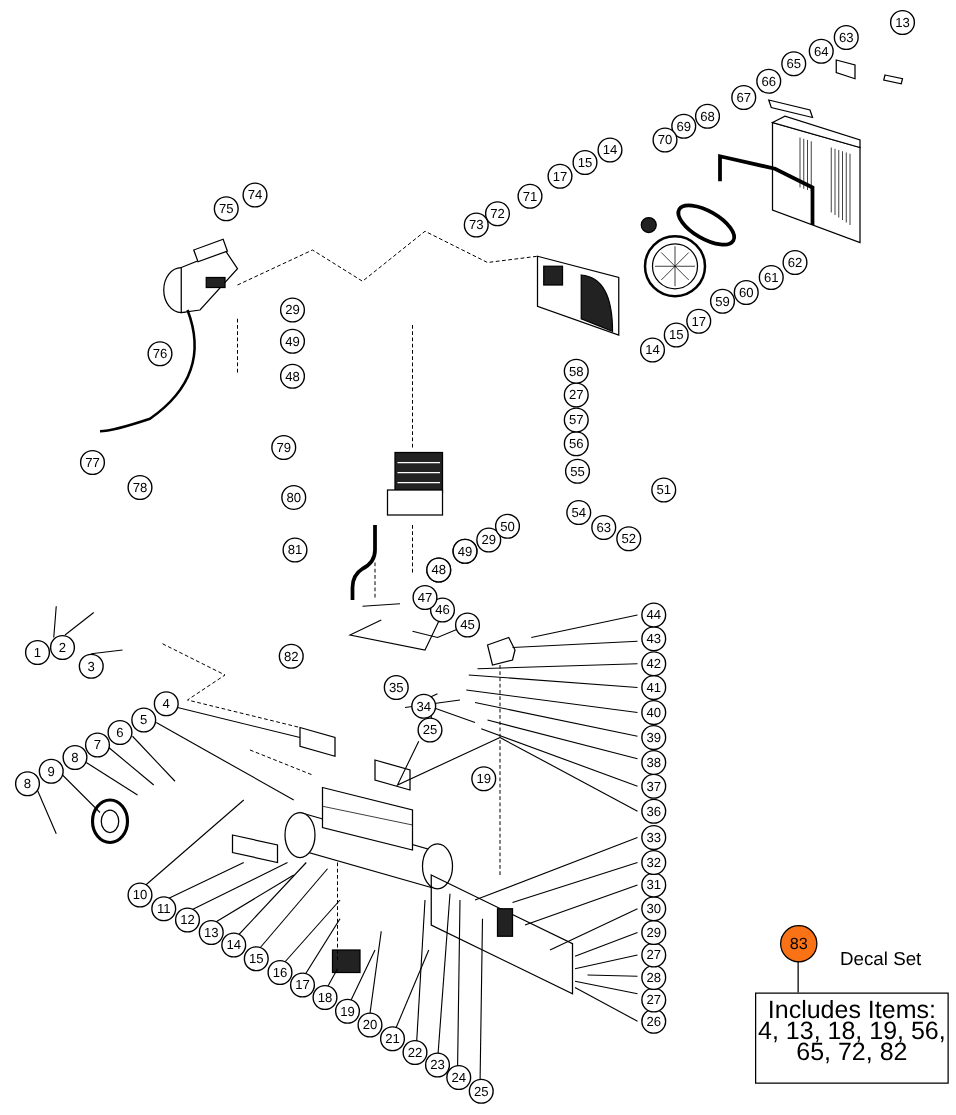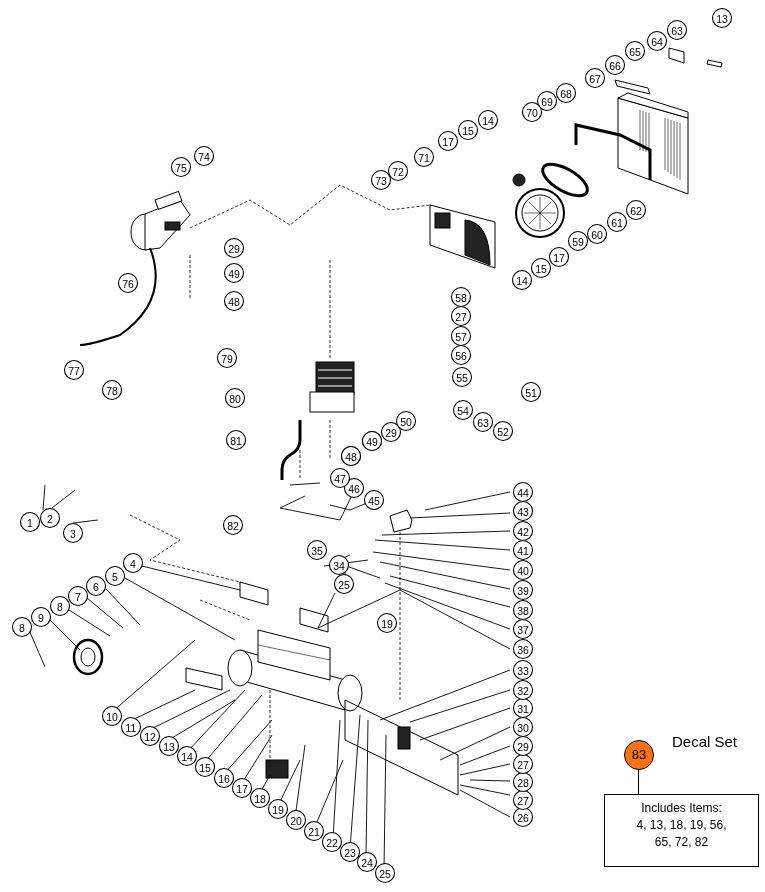--- a/index.html
+++ b/index.html
@@ -9,22 +9,22 @@
   .callout circle { fill: #ffffff; stroke: #000; stroke-width: 1.1; }
   .callout text { font-family: "Liberation Sans", sans-serif; font-size: 10.5px;
                   text-anchor: middle; dominant-baseline: central; fill: #000; }
   .leader { stroke: #000; stroke-width: 0.9; fill: none; }
   .dash { stroke: #000; stroke-width: 0.8; fill: none; stroke-dasharray: 3 2; }
   .part { stroke: #000; stroke-width: 1; fill: #fff; }
   .part-dark { stroke: #000; stroke-width: 1; fill: #222; }
   .hatch { stroke: #000; stroke-width: 0.6; }
   #decal-set { position: absolute; left: 604px; top: 794px; width: 155px; height: 73px;
                border: 1px solid #000; background: #fff; text-align: center;
-               font-size: 12px; line-height: 17px; color: #000; padding-top: 5px; box-sizing: border-box; }
-  #decal-title { position: absolute; left: 672px; top: 733px; font-size: 15px; color: #000; }
+               font-size: 20px; line-height: 17px; color: #000; padding-top: 5px; box-sizing: border-box; }
+  #decal-title { position: absolute; left: 672px; top: 759px; font-size: 15px; color: #000; }
   #decal-callout { position: absolute; left: 624px; top: 740px; width: 28px; height: 28px;
                    border: 1.2px solid #000; border-radius: 50%; text-align: center;
                    line-height: 28px; font-size: 13px; background: #f97316; }
   #decal-stem { position: absolute; left: 638px; top: 769px; width: 1px; height: 26px; background: #000; }
 </style>
 </head>
 <body>
 
 <svg id="diagram" width="765" height="892" viewBox="0 0 765 892" xmlns="http://www.w3.org/2000/svg">
 

